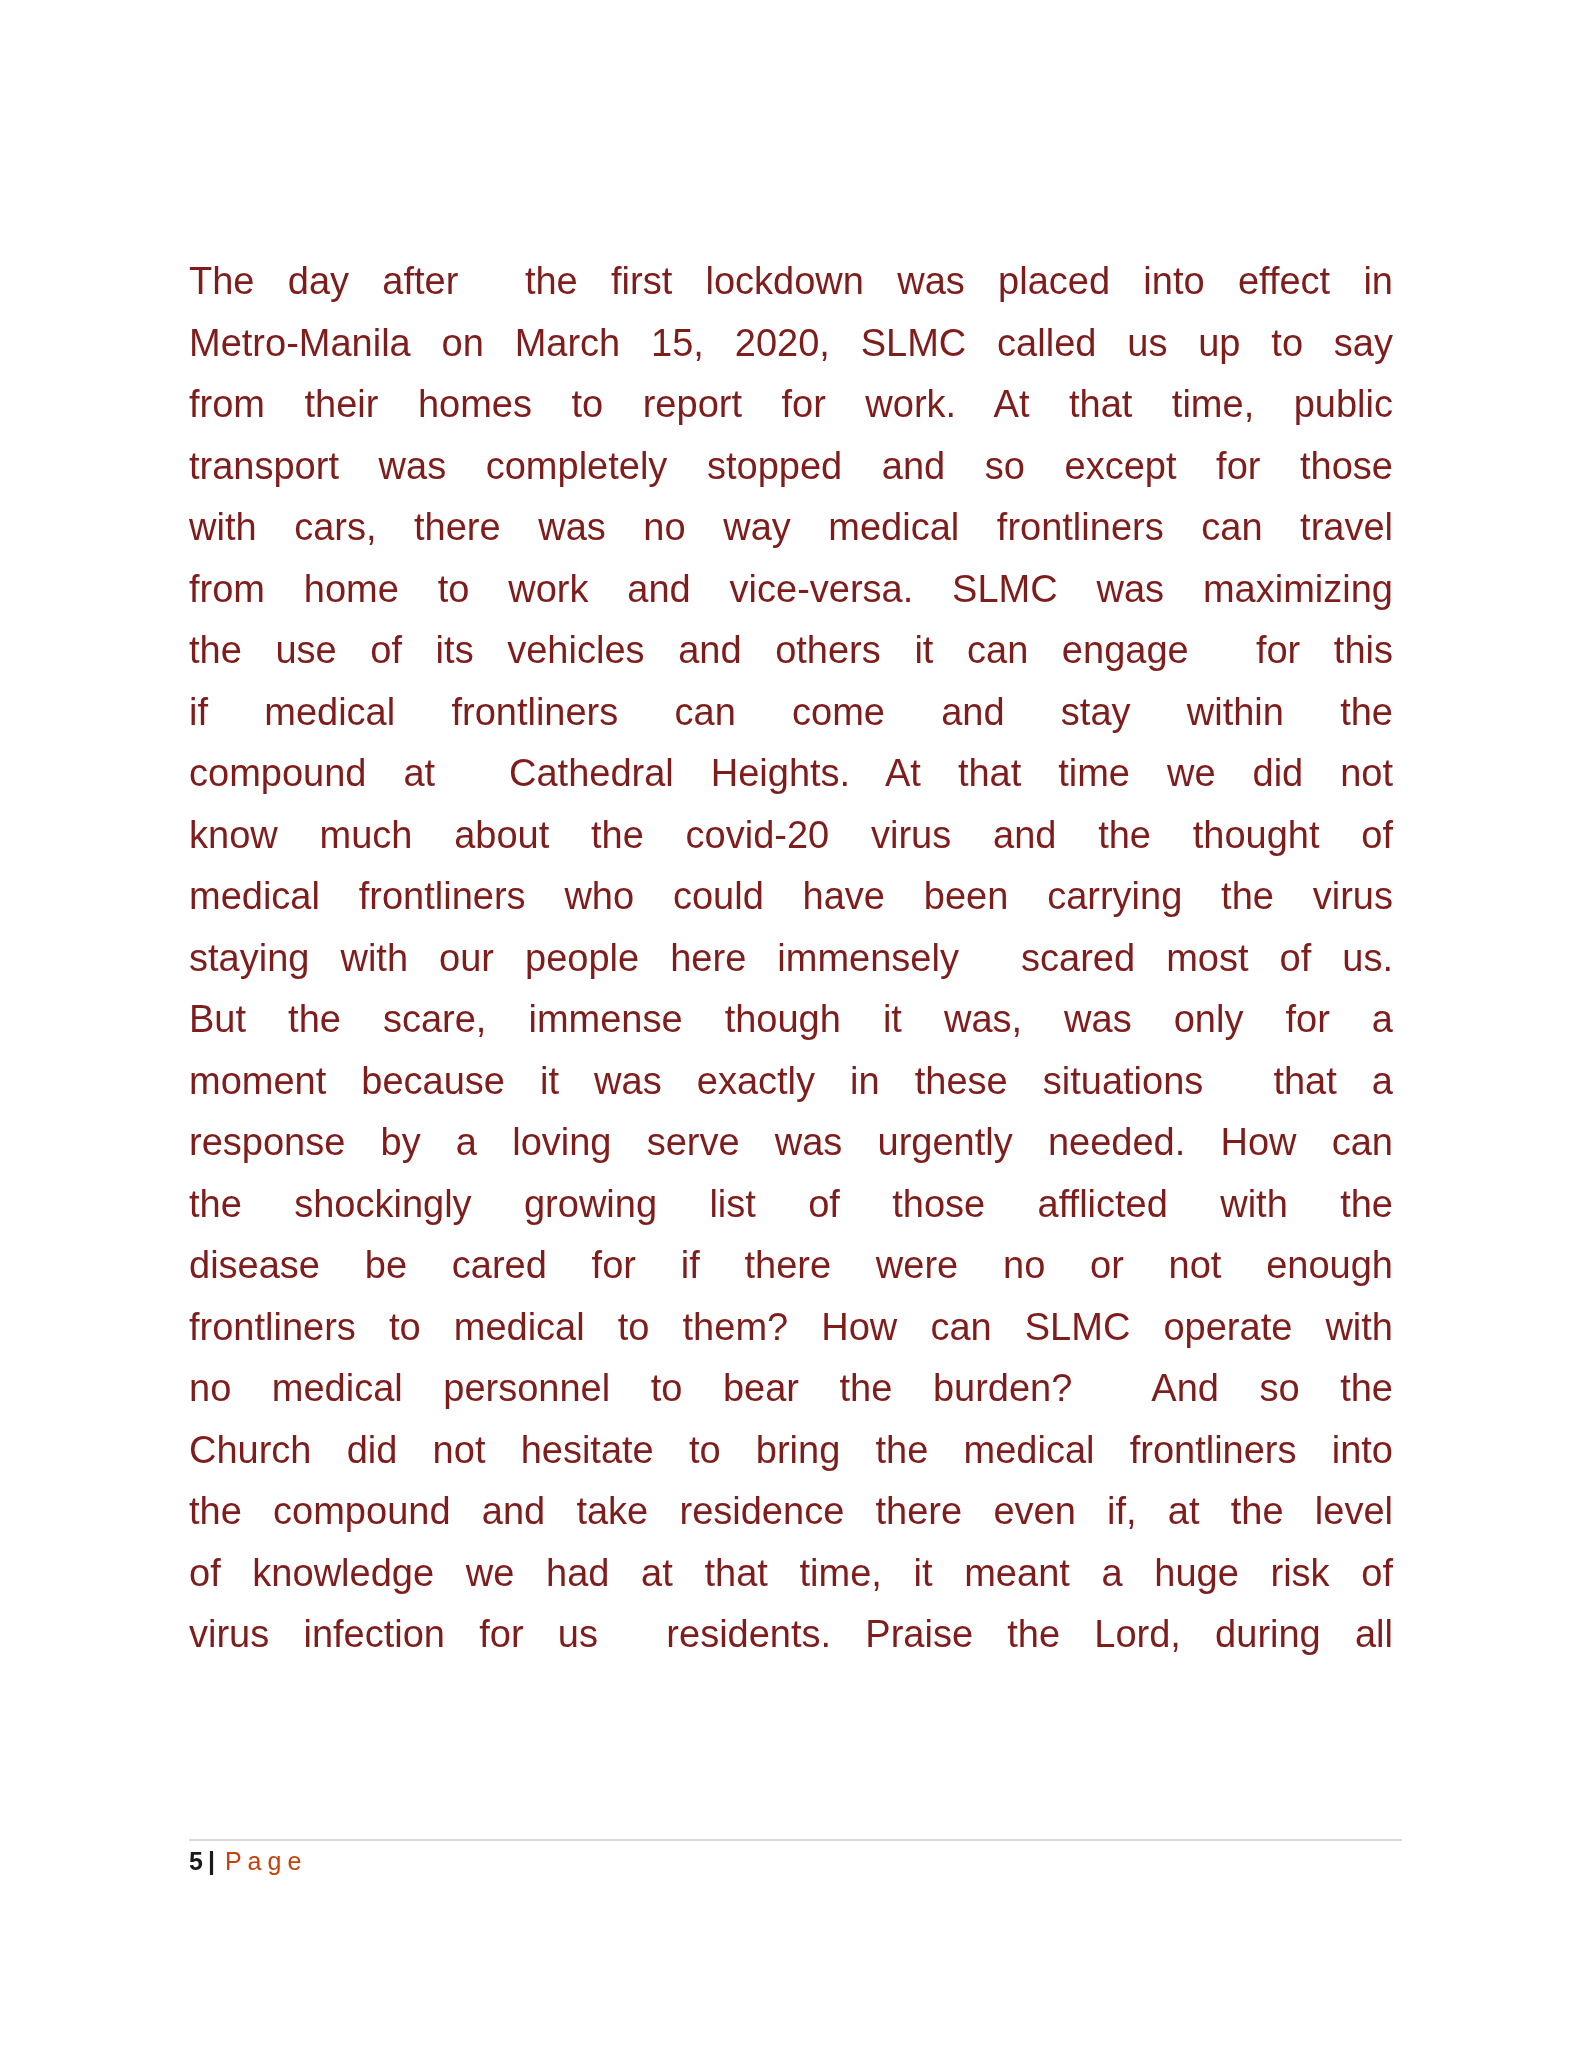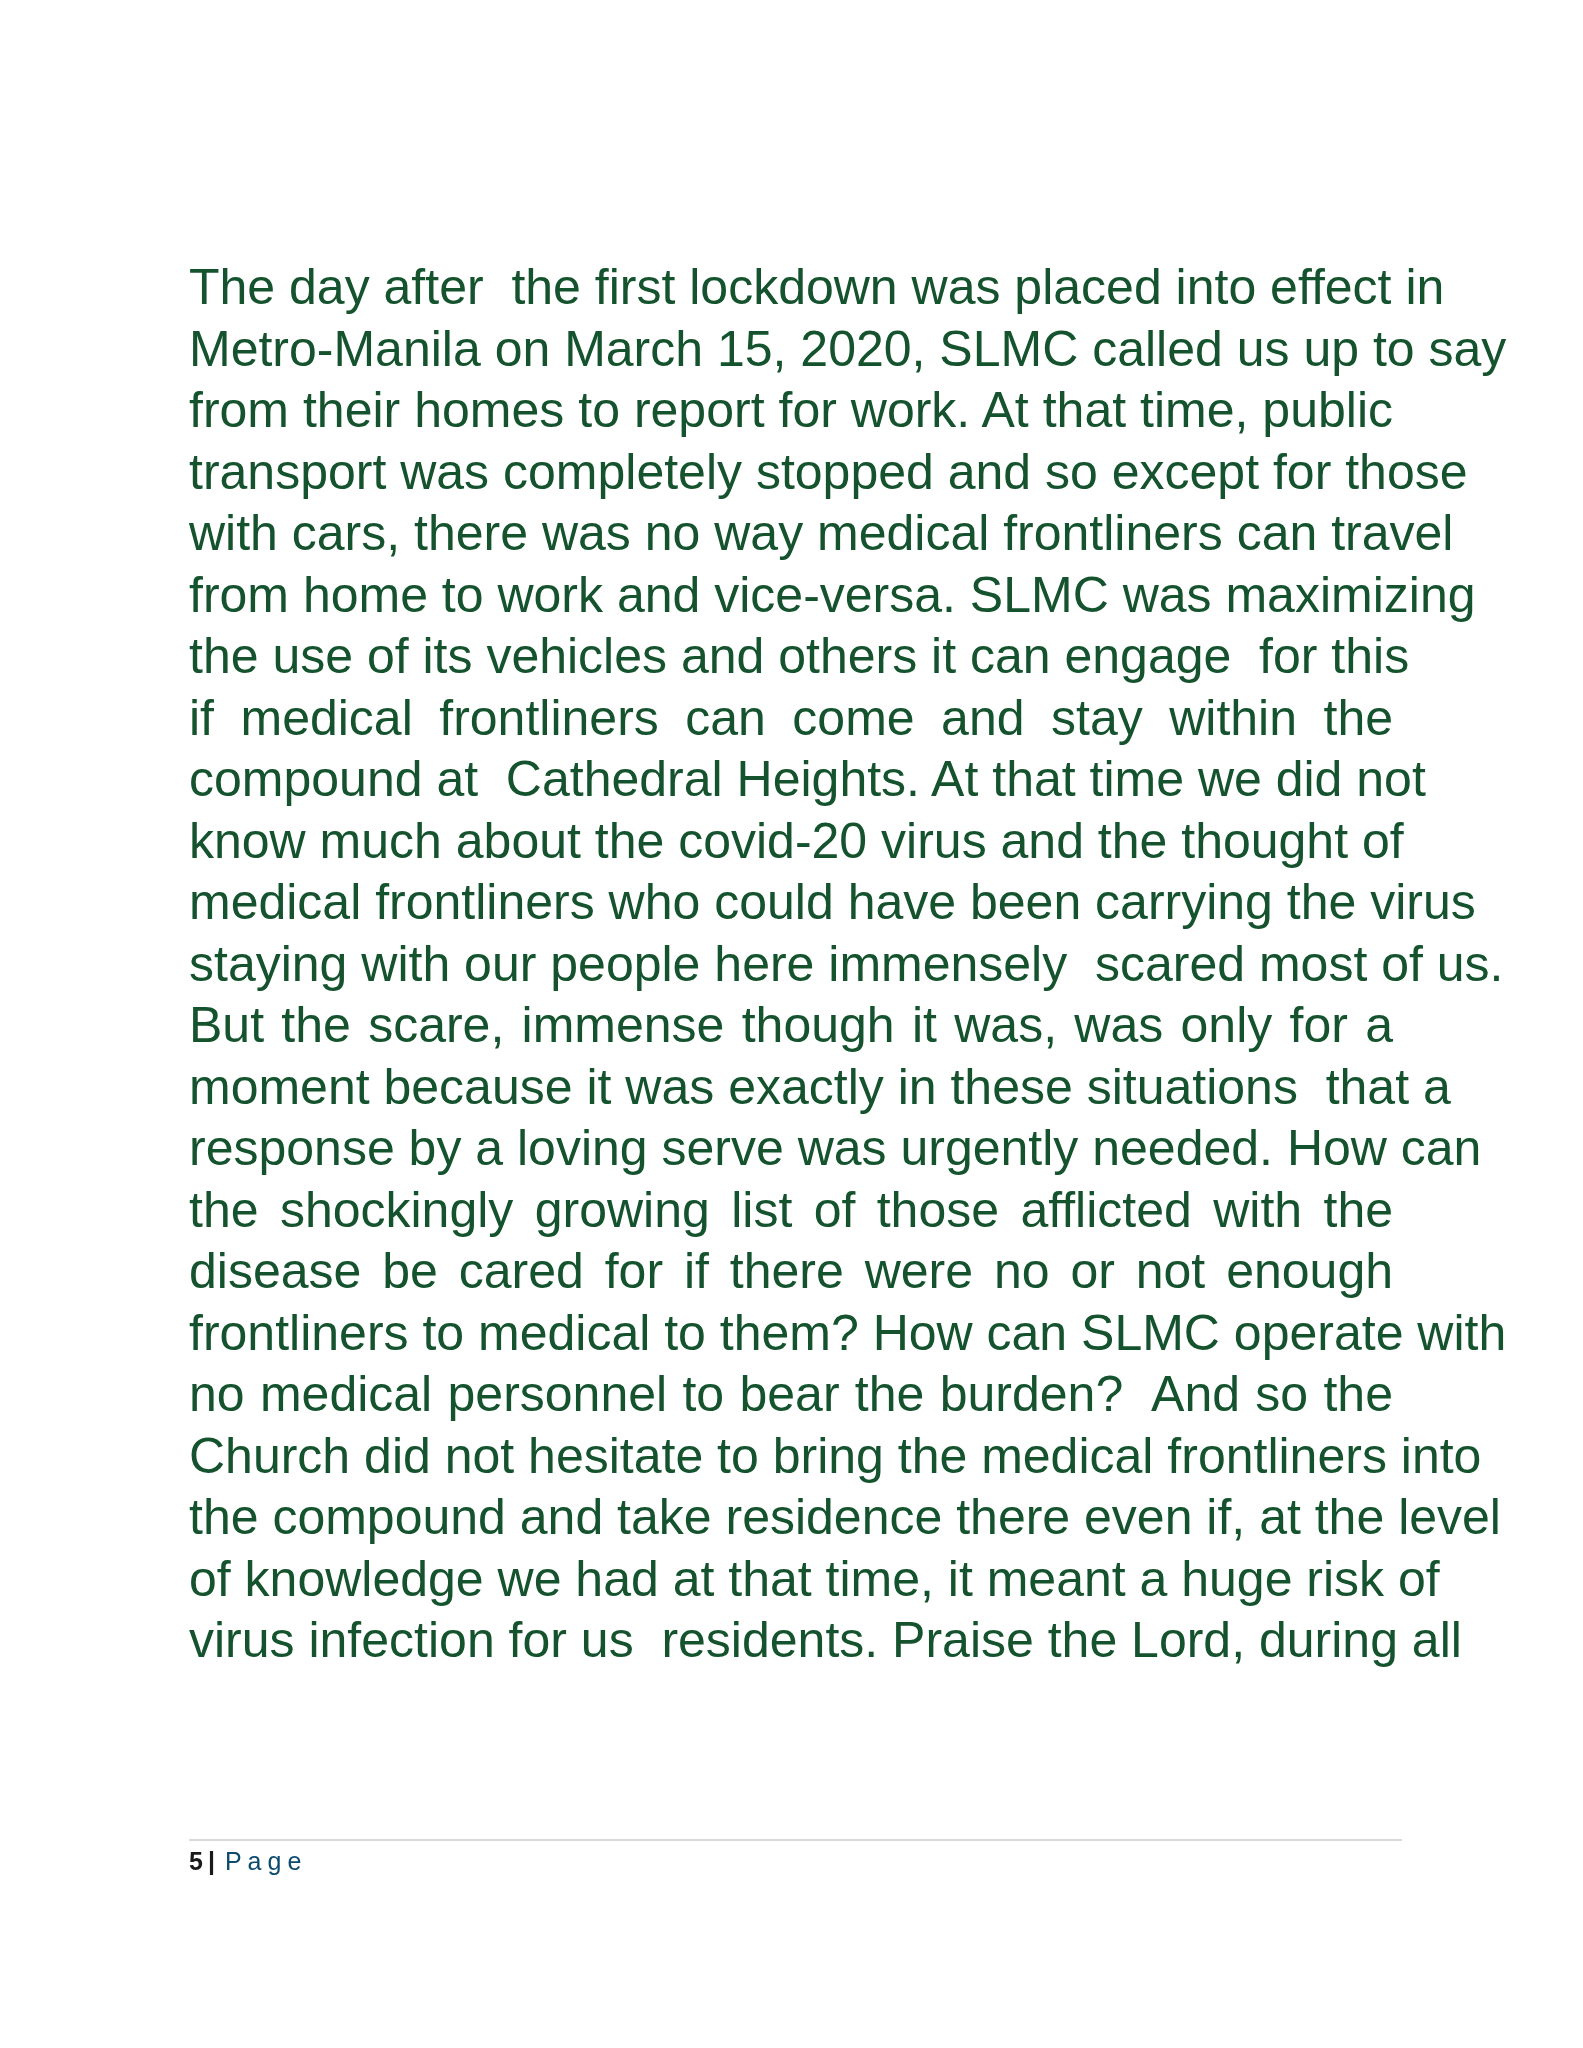--- a/index.html
+++ b/index.html
@@ -15,24 +15,24 @@
     overflow: hidden;
   }
   .page {
     position: absolute;
     inset: 0;
     background: #ffffff;
   }
   .body-text {
     position: absolute;
     left: 189px;
-    top: 257px;
+    top: 251px;
     width: 1204px;
-    color: #14532d;
-    font-size: 50px;
+    color: #7f1d1d;
+    font-size: 38px;
     line-height: 61.5px;
   }
   .line {
     text-align: justify;
     text-align-last: justify;
     white-space: nowrap;
   }
   .footer-rule {
     position: absolute;
     left: 189px;
@@ -53,21 +53,21 @@
     font-weight: bold;
     color: #1a1a1a;
   }
   .psep {
     font-weight: bold;
     color: #1a1a1a;
     margin-left: 5px;
     margin-right: 10px;
   }
   .plabel {
-    color: #0c4a6e;
+    color: #c2410c;
     letter-spacing: 6px;
   }
 </style>
 </head>
 <body>
 
 <div class="page">
 
   <div class="body-text">
       <div class="line">The day after&nbsp; the first lockdown was placed into effect in</div>

